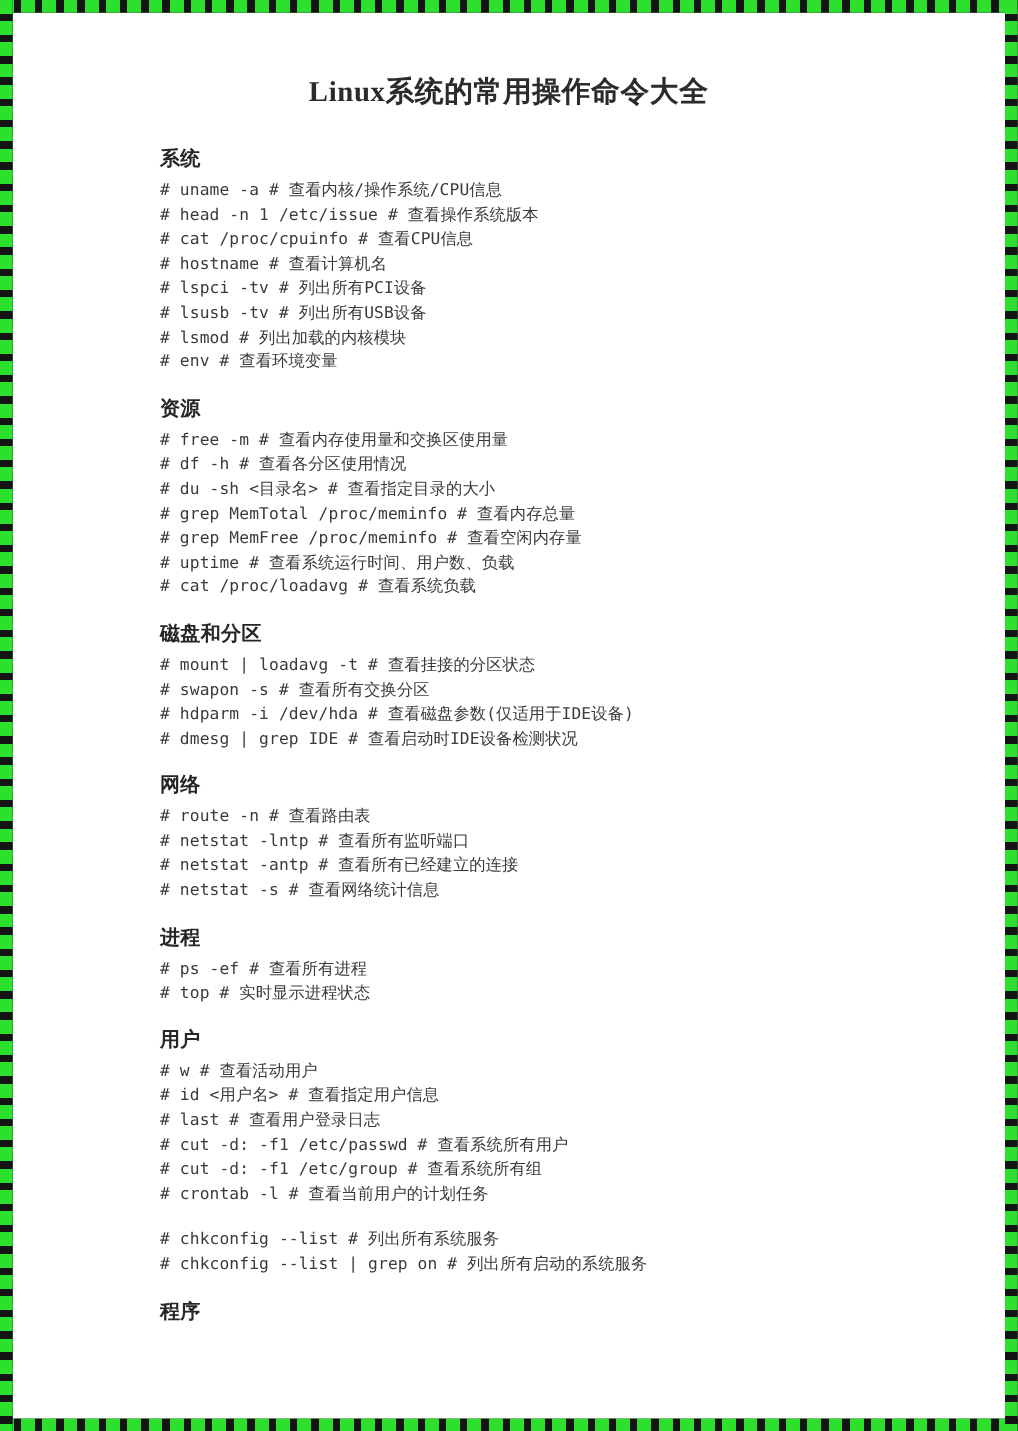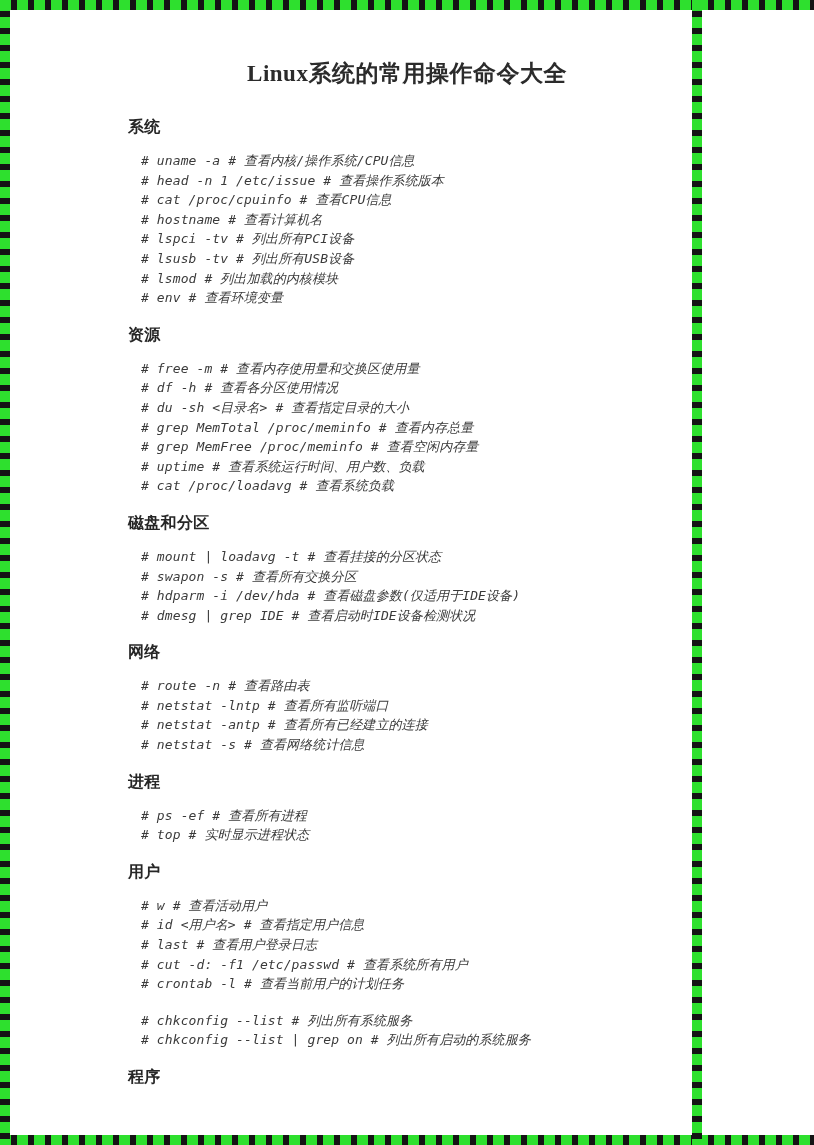--- a/index.html
+++ b/index.html
@@ -11,21 +11,21 @@
   body {
     width: 814px;
     height: 1145px;
     overflow: hidden;
     font-family: "Liberation Serif", "DejaVu Serif", serif;
   }
 
   
   #page-frame {
     position: relative;
-    width: 702px;
+    width: 814px;
     height: 1145px;
     box-sizing: border-box;
     background: #15803d;
   }
   .frame-edge {
     position: absolute;
     background-color: #0b0b0b;
     background-image: repeating-linear-gradient(
         var(--dir, 90deg),
         #2ee02e 0px, #2ee02e 11px,
@@ -71,23 +71,22 @@
   .section-heading {
     font-family: "DejaVu Sans", "Liberation Sans", sans-serif;
     font-size: 16px;
     font-weight: bold;
     color: #262626;
     margin: 0 0 5px 0;
     letter-spacing: 0.3px;
   }
   .cmd-list {
     list-style: none;
-    margin: 13px;
+    margin: 0;
     padding: 0;
-    font-style: italic;
   }
   .cmd-line {
     font-family: "DejaVu Sans Mono", "Liberation Mono", monospace;
     font-size: 13px;
     line-height: 19.6px;
     color: #3a3a3a;
     white-space: pre;
     letter-spacing: 0.1px;
   }
 </style>
@@ -156,20 +155,21 @@
             <li class="cmd-line"># top # 实时显示进程状态</li>
           </ul>
         </div>
         <div class="section">
           <div class="section-heading">用户</div>
           <ul class="cmd-list">
             <li class="cmd-line"># w # 查看活动用户</li>
             <li class="cmd-line"># id &lt;用户名&gt; # 查看指定用户信息</li>
             <li class="cmd-line"># last # 查看用户登录日志</li>
             <li class="cmd-line"># cut -d: -f1 /etc/passwd # 查看系统所有用户</li>
+            <li class="cmd-line"># cut -d: -f1 /etc/group # 查看系统所有组</li>
             <li class="cmd-line"># crontab -l # 查看当前用户的计划任务</li>
           </ul>
         </div>
         <div class="section">
           <ul class="cmd-list">
             <li class="cmd-line"># chkconfig --list # 列出所有系统服务</li>
             <li class="cmd-line"># chkconfig --list | grep on # 列出所有启动的系统服务</li>
           </ul>
         </div>
         <div class="section last-partial">

